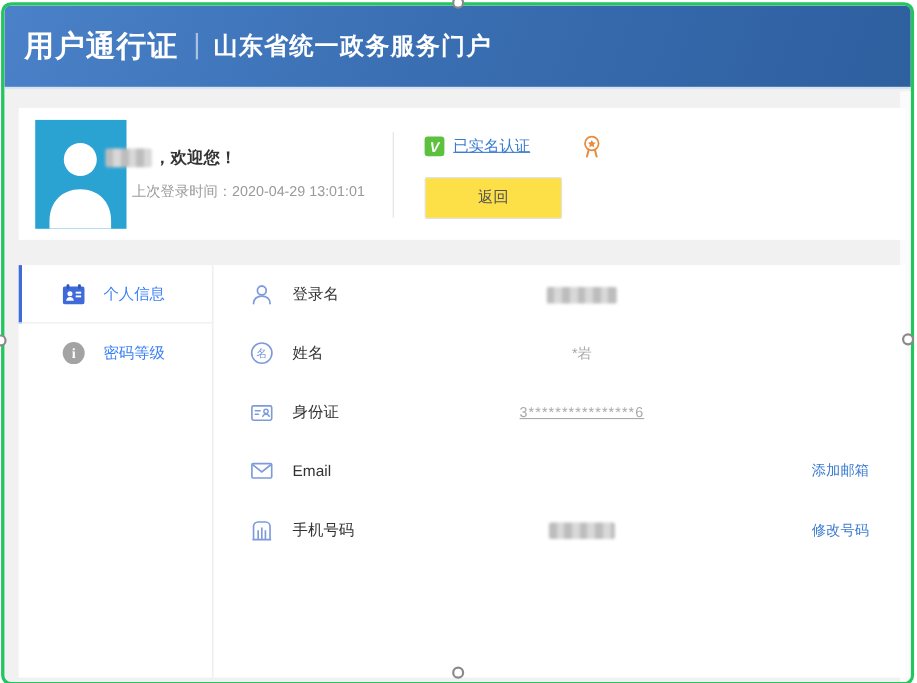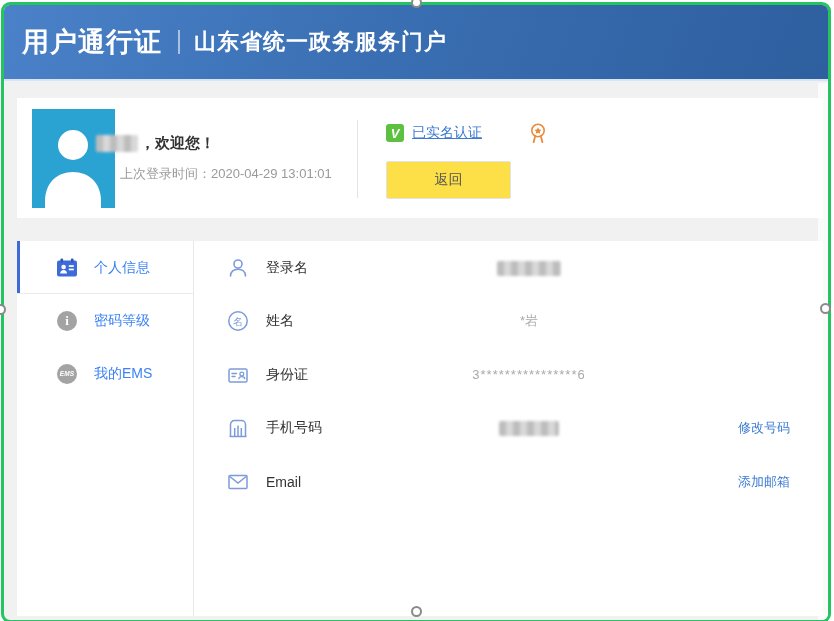--- a/index.html
+++ b/index.html
@@ -130,24 +130,20 @@
             <path d="M3.2 15.5 c0-2.2 1.5-3.4 3.4-3.4 s3.4 1.2 3.4 3.4 Z" fill="#fff"></path>
             <rect x="11.8" y="7.2" width="5" height="1.7" fill="#fff"></rect>
             <rect x="11.8" y="10.6" width="5" height="1.7" fill="#fff"></rect>
           </svg>
           <span class="side-label">个人信息</span>
         </div>
         <div class="side-item">
           <span class="side-ico gcirc info">i</span>
           <span class="side-label">密码等级</span>
         </div>
-        <div class="side-item">
-          <span class="side-ico gcirc ems">EMS</span>
-          <span class="side-label">我的EMS</span>
-        </div>
       </div>
 
       <div class="content">
 
         <div class="prow">
           <svg class="prow-ico" viewBox="0 0 24 24">
             <circle cx="12" cy="8" r="4" fill="none" stroke="#7d9bdb" stroke-width="1.6"></circle>
             <path d="M4.5 20 c0-4.4 3.4-6.8 7.5-6.8 s7.5 2.4 7.5 6.8" fill="none" stroke="#7d9bdb" stroke-width="1.6" stroke-linecap="round"></path>
           </svg>
           <span class="prow-label">登录名</span>
@@ -165,41 +161,41 @@
         </div>
 
         <div class="prow">
           <svg class="prow-ico" viewBox="0 0 24 24">
             <rect x="3" y="6" width="18" height="13" rx="1.5" fill="none" stroke="#7d9bdb" stroke-width="1.5"></rect>
             <path d="M6 10.5 h4.5 M6 13.5 h3" stroke="#7d9bdb" stroke-width="1.4" stroke-linecap="round"></path>
             <circle cx="15.8" cy="11" r="1.9" fill="none" stroke="#7d9bdb" stroke-width="1.3"></circle>
             <path d="M12.8 16.2 c0-1.7 1.3-2.6 3-2.6 s3 .9 3 2.6" fill="none" stroke="#7d9bdb" stroke-width="1.3"></path>
           </svg>
           <span class="prow-label">身份证</span>
-          <span class="prow-value" style="letter-spacing:1px;">3****************6</span>
+          <span class="prow-value" style="letter-spacing:1px;text-decoration:underline;">3****************6</span>
+        </div>
+
+        <div class="prow">
+          <svg class="prow-ico" viewBox="0 0 24 24">
+            <rect x="3" y="5.5" width="18" height="13" rx="1" fill="none" stroke="#7d9bdb" stroke-width="1.5"></rect>
+            <path d="M3.8 6.5 L12 13 L20.2 6.5" fill="none" stroke="#7d9bdb" stroke-width="1.5"></path>
+          </svg>
+          <span class="prow-label">Email</span>
+          <a class="prow-link">添加邮箱</a>
         </div>
 
         <div class="prow">
           <svg class="prow-ico" viewBox="0 0 24 24">
             <path d="M4.5 20.5 V8.5 a4 4 0 0 1 4-4 h7 a4 4 0 0 1 4 4 V20.5" fill="none" stroke="#7d9bdb" stroke-width="1.5"></path>
             <path d="M8.7 12 V20.5 M12 9.5 V20.5 M15.3 12 V20.5" stroke="#7d9bdb" stroke-width="1.5"></path>
             <path d="M3.5 20.5 h17" stroke="#7d9bdb" stroke-width="1.5"></path>
           </svg>
           <span class="prow-label">手机号码</span>
           <span class="prow-value"><span class="blur-chip" style="display:inline-block;width:60px;height:15px;vertical-align:middle;"></span></span>
           <a class="prow-link">修改号码</a>
-        </div>
-
-        <div class="prow">
-          <svg class="prow-ico" viewBox="0 0 24 24">
-            <rect x="3" y="5.5" width="18" height="13" rx="1" fill="none" stroke="#7d9bdb" stroke-width="1.5"></rect>
-            <path d="M3.8 6.5 L12 13 L20.2 6.5" fill="none" stroke="#7d9bdb" stroke-width="1.5"></path>
-          </svg>
-          <span class="prow-label">Email</span>
-          <a class="prow-link">添加邮箱</a>
         </div>
 
 
       </div>
     </div>
   </div>
 
   <div class="handle" style="left:411px; top:-3px;"></div>
   <div class="handle" style="left:411px; top:606px;"></div>
   <div class="handle" style="left:-5px; top:304px;"></div>

